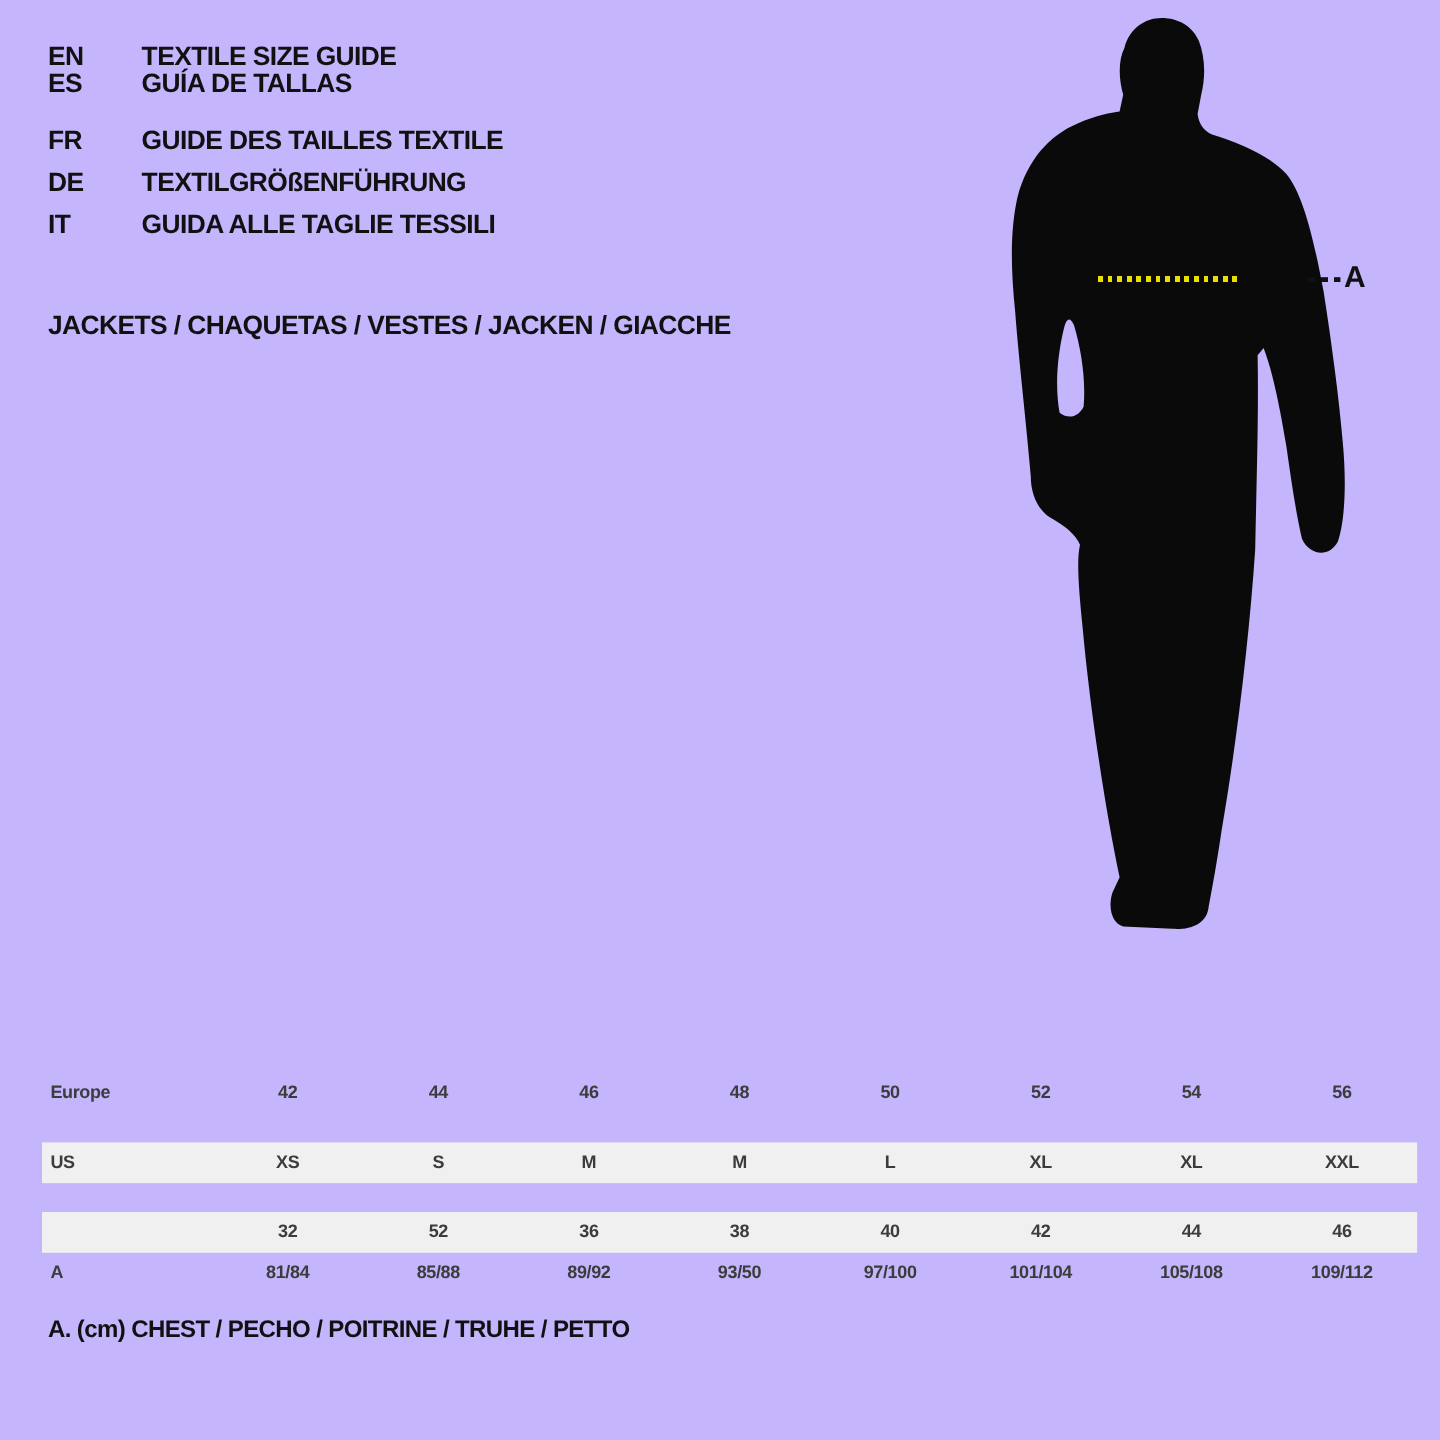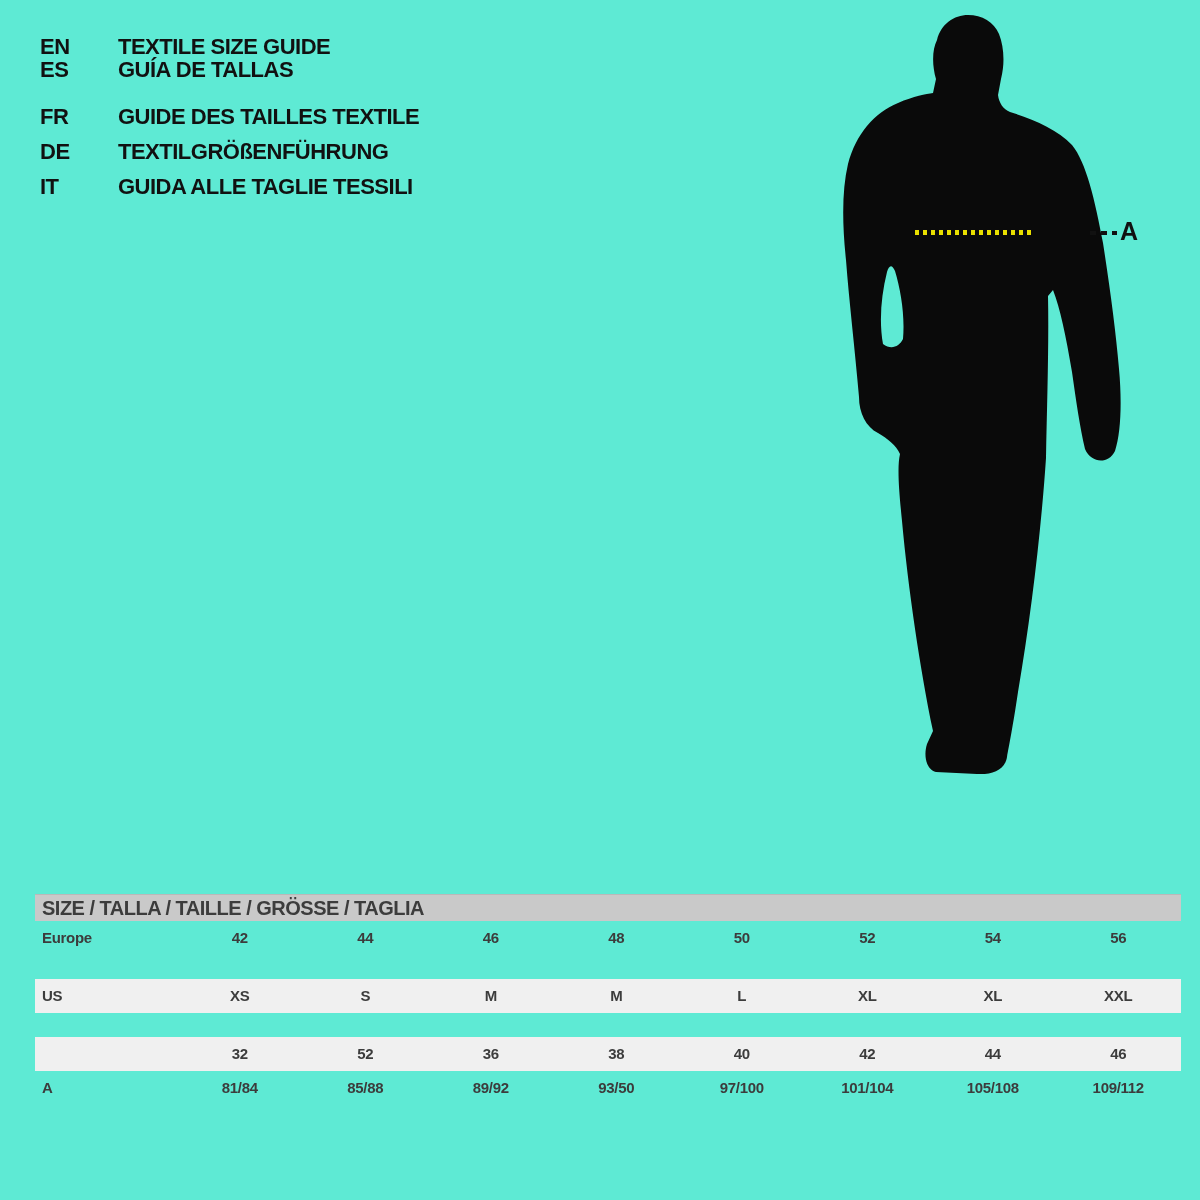--- a/index.html
+++ b/index.html
@@ -1,17 +1,17 @@
 <!DOCTYPE html>
 <html><head>
 <meta charset="utf-8">
 <style>
   html,body{margin:0;padding:0;background:#ffffff;}
   .canvas{
-    position:relative;width:1200px;height:1200px;background:#5eead4;overflow:hidden;
+    position:relative;width:1200px;height:1200px;background:#c4b5fd;overflow:hidden;
     font-family:"Liberation Sans","DejaVu Sans",sans-serif;color:#111111;
   }
   
   .lang-row{position:absolute;left:40px;height:24px;line-height:24px;white-space:nowrap;}
   .lang-code{display:inline-block;width:78px;font-size:22px;font-weight:bold;letter-spacing:-0.5px;}
   .lang-name{font-size:22px;font-weight:bold;letter-spacing:-0.5px;}
   
   .cat-line{position:absolute;left:40px;height:26px;line-height:26px;font-size:22px;font-weight:bold;letter-spacing:-0.5px;white-space:nowrap;}
   
   .figure-area{position:absolute;left:820px;top:0;width:380px;height:790px;}
@@ -56,20 +56,21 @@
       <span class="lang-code">FR</span><span class="lang-name">GUIDE DES TAILLES TEXTILE</span>
     </div>
     <div class="lang-row" style="top:140px">
       <span class="lang-code">DE</span><span class="lang-name">TEXTILGRÖßENFÜHRUNG</span>
     </div>
     <div class="lang-row" style="top:175px">
       <span class="lang-code">IT</span><span class="lang-name">GUIDA ALLE TAGLIE TESSILI</span>
     </div>
   </div>
 
+  <div class="cat-line" style="top:258px">JACKETS / CHAQUETAS / VESTES / JACKEN / GIACCHE</div>
 
   <div class="figure-area">
     <svg viewBox="0 0 380 790" width="380" height="790" xmlns="http://www.w3.org/2000/svg">
       <path fill="#0a0a0a" fill-rule="evenodd" d="
         M117,40
         C121,24 134,15 148,15
         C162,15 174,22 179,34
         C184,47 185,63 181,79
         L178,95
         C179,103 183,109 190,112
@@ -106,21 +107,20 @@
         C72,264 69,265 67,272
         Z"></path>
     </svg>
     <div class="chest-line"></div>
     <div class="callout-dashes"></div>
     <div class="callout-label">A</div>
   </div>
 
 
   <div class="size-table">
-    <div class="table-header">SIZE / TALLA / TAILLE / GRÖSSE / TAGLIA</div>
 
     <div class="table-row">
       <div class="cell-label">Europe</div>
       <div class="cell-val">42</div>
       <div class="cell-val">44</div>
       <div class="cell-val">46</div>
       <div class="cell-val">48</div>
       <div class="cell-val">50</div>
       <div class="cell-val">52</div>
       <div class="cell-val">54</div>
@@ -157,14 +157,15 @@
       <div class="cell-val">85/88</div>
       <div class="cell-val">89/92</div>
       <div class="cell-val">93/50</div>
       <div class="cell-val">97/100</div>
       <div class="cell-val">101/104</div>
       <div class="cell-val">105/108</div>
       <div class="cell-val">109/112</div>
     </div>
   </div>
 
+  <div class="footnote">A. (cm) CHEST / PECHO / POITRINE / TRUHE / PETTO</div>
 
 </div>
 
 </body></html>

